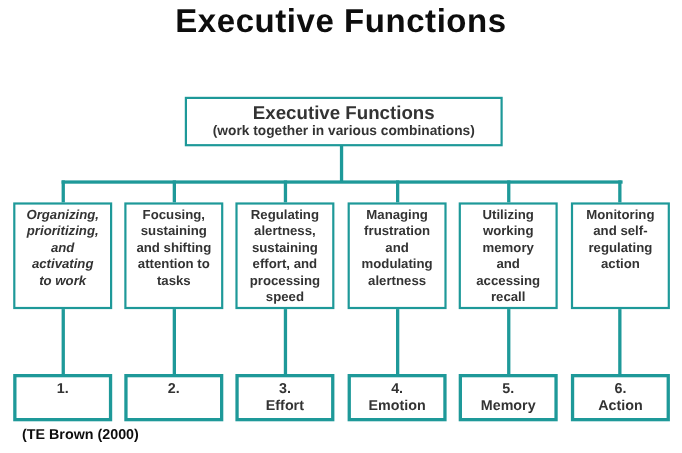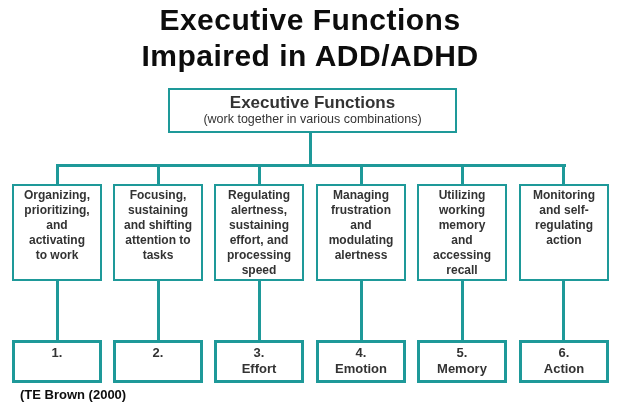--- a/index.html
+++ b/index.html
@@ -36,21 +36,21 @@
     text-align: center;
     padding-top: 3px;
   }
   .root-heading {
     font-weight: bold;
     font-size: 17px;
     line-height: 19px;
     color: var(--box-text);
   }
   .root-subheading {
-    font-weight: normal;
+    font-weight: bold;
     font-size: 12.5px;
     line-height: 15px;
     color: var(--box-text);
   }
   .conn { position: absolute; background: var(--accent); }
   .conn.v { width: 3px; }
   .conn.h { height: 3px; }
   .mid-box {
     position: absolute;
     top: 184px;
@@ -90,39 +90,38 @@
     color: var(--title-text);
   }
 </style>
 </head>
 <body>
 
 <div class="stage">
 
   <div class="title">
     <div>Executive Functions</div>
-    <div>Impaired in ADD/ADHD</div>
   </div>
 
   <div class="root-box">
     <div class="root-heading">Executive Functions</div>
     <div class="root-subheading">(work together in various combinations)</div>
   </div>
 
   <div class="conn v" style="left:309px; top:132px; height:33px;"></div>
   <div class="conn h" style="left:56px; top:164px; width:510px;"></div>
 
   <div class="conn v" style="left:56px;  top:164px; height:21px;"></div>
   <div class="conn v" style="left:157px; top:164px; height:21px;"></div>
   <div class="conn v" style="left:258px; top:164px; height:21px;"></div>
   <div class="conn v" style="left:360px; top:164px; height:21px;"></div>
   <div class="conn v" style="left:461px; top:164px; height:21px;"></div>
   <div class="conn v" style="left:562px; top:164px; height:21px;"></div>
 
-  <div class="mid-box" style="left:12px;">
+  <div class="mid-box" style="left:12px;font-style:italic;">
     <div class="mid-text">Organizing,
 prioritizing,
 and
 activating
 to work</div>
   </div>
   <div class="mid-box" style="left:113px;">
     <div class="mid-text">Focusing,
 sustaining
 and shifting

